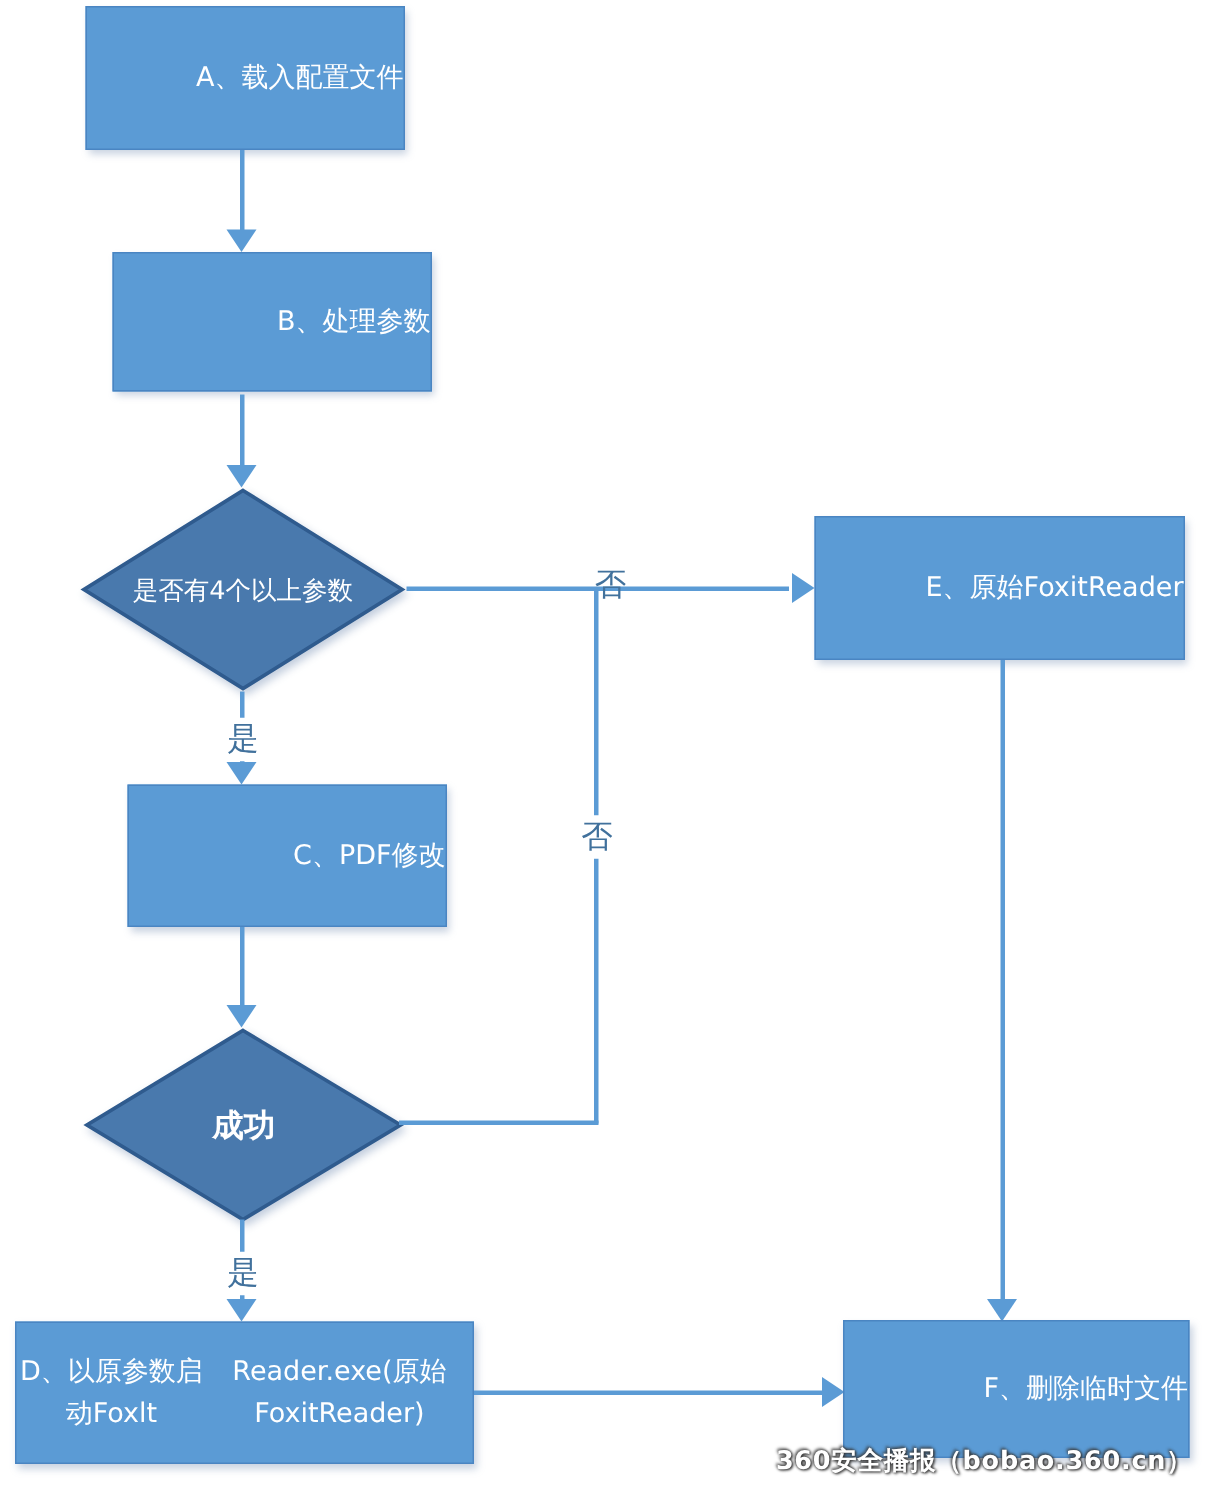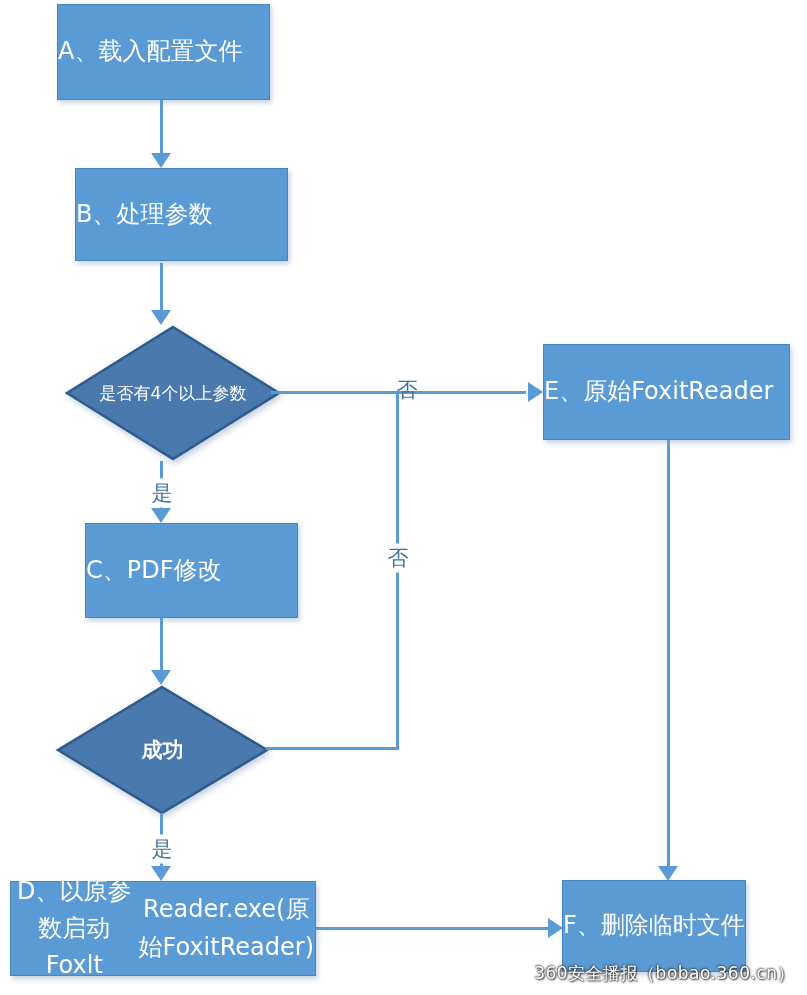--- a/index.html
+++ b/index.html
@@ -2,23 +2,23 @@
 <html style="--box-fill: #5B9BD5; --box-border: #4A85C2; --diamond-fill: #4979AD; --diamond-border: #2F5B8E; --line: #5B9BD5; --label: #41719C; --node-text: #FFFFFF;"><head>
 <meta charset="utf-8">
 <style>
   html,body{margin:0;padding:0;background:#fff;}
   #canvas{
     position:relative;width:807px;height:995px;background:#fff;overflow:hidden;
     font-family:"DejaVu Sans","Liberation Sans",sans-serif;
   }
   
   .box{
-    position:absolute;display:flex;align-items:center;justify-content:flex-start;
+    position:absolute;display:flex;align-items:center;justify-content:flex-end;
     background:var(--box-fill);border:1px solid var(--box-border);
-    color:var(--node-text);font-size:24px;text-align:center;
+    color:var(--node-text);font-size:18px;text-align:center;
     box-shadow:2px 3px 5px rgba(120,144,180,.40);
     box-sizing:border-box;line-height:1.55;
   }
   
   .diamond-wrap{position:absolute;}
   .diamond-wrap svg{display:block;filter:drop-shadow(2px 3px 3px rgba(120,144,180,.45));}
   .diamond-wrap polygon{fill:var(--diamond-fill);stroke:var(--diamond-border);stroke-width:2.5;}
   .diamond-label{
     position:absolute;inset:0;display:flex;align-items:center;justify-content:center;
     color:var(--node-text);text-align:center;
@@ -35,20 +35,21 @@
   .edge-label{
     position:absolute;color:var(--label);font-size:21px;line-height:1;
     transform:translate(-50%,-50%);
   }
   .edge-label.gap{background:#fff;padding:4px 1px;}
   
   .watermark{
     position:absolute;right:12px;top:962px;color:#fff;font-size:17px;
     text-shadow:0 0 2px #3a3a3a,1px 1px 2px #2f2f2f,-1px -1px 2px rgba(60,60,60,.65);
     letter-spacing:.5px;
+    font-weight:bold;
   }
 </style>
 </head>
 <body>
 
 <div id="canvas">
 
   <div class="box" style="left:57px;top:4px;width:213px;height:96px;">
     <span>A、载入配置文件</span>
   </div>
@@ -56,21 +57,21 @@
   <div class="vline" style="left:160px;top:100px;height:55px;"></div>
   <div class="arr down" style="left:151px;top:153px;"></div>
 
   <div class="box" style="left:75px;top:168px;width:213px;height:93px;">
     <span>B、处理参数</span>
   </div>
 
   <div class="vline" style="left:160px;top:263px;height:48px;"></div>
   <div class="arr down" style="left:151px;top:310px;"></div>
 
-  <div class="diamond-wrap" style="left:64px;top:325px;width:218px;height:136px;">
+  <div class="diamond-wrap" style="left:53px;top:325px;width:218px;height:136px;">
     <svg width="218" height="136" viewBox="0 0 218 136">
       <polygon points="109,2 215,68 109,134 3,68"></polygon>
     </svg>
     <div class="diamond-label" style="font-size:17px;">是否有4个以上参数</div>
   </div>
 
   <div class="vline" style="left:160px;top:461px;height:50px;"></div>
   <div class="edge-label gap" style="left:162px;top:493px;">是</div>
   <div class="arr down" style="left:151px;top:508px;"></div>
 
@@ -108,19 +109,19 @@
   <div class="box" style="left:543px;top:344px;width:247px;height:96px;">
     <span>E、原始FoxitReader</span>
   </div>
 
   <div class="vline" style="left:667px;top:440px;height:428px;"></div>
   <div class="arr down" style="left:658px;top:866px;"></div>
 
   <div class="hline" style="left:316px;top:927px;width:234px;"></div>
   <div class="arr right" style="left:548px;top:918px;"></div>
 
-  <div class="box" style="left:562px;top:880px;width:184px;height:92px;">
+  <div class="box" style="left:562px;top:880px;width:231px;height:92px;">
     <span>F、删除临时文件</span>
   </div>
 
   <div class="watermark">360安全播报（bobao.360.cn）</div>
 
 </div>
 
 </body></html>

